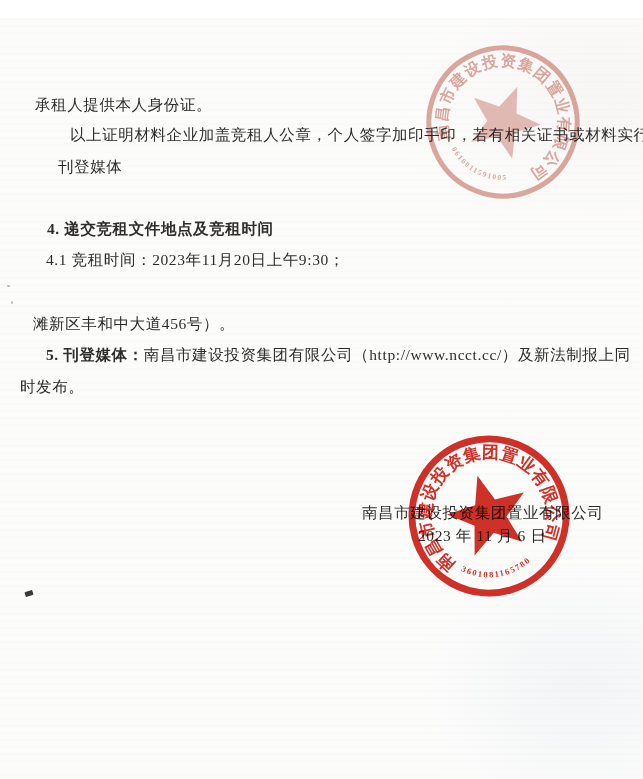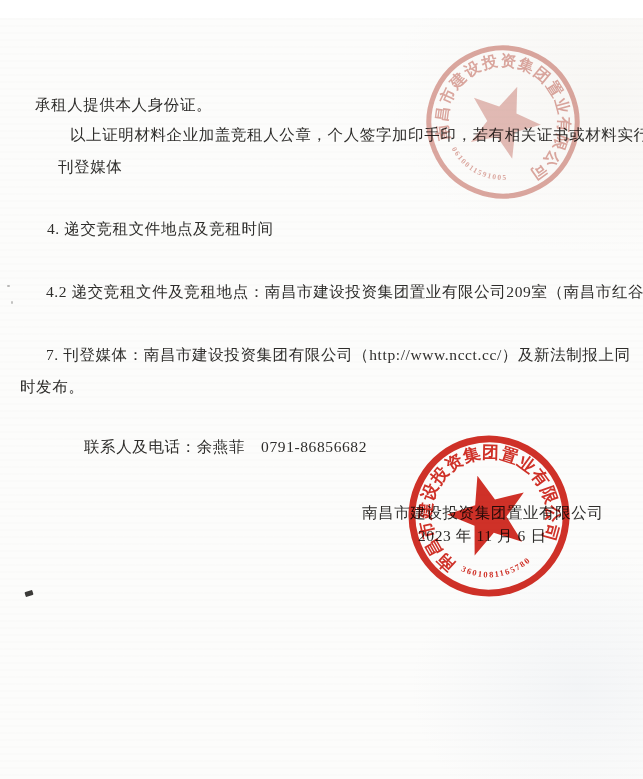--- a/index.html
+++ b/index.html
@@ -16,43 +16,43 @@
     color:#2e2d2b;
     margin-top:18px;
   }
   .line{
     position:absolute;
     font-size:15.5px;
     letter-spacing:0.6px;
     white-space:nowrap;
     line-height:1.2;
   }
-  .bold{font-weight:normal;}
+  .bold{font-weight:bold;}
   .stamp{position:absolute; mix-blend-mode:multiply; pointer-events:none;}
   .stamp text{font-family:"Liberation Serif","DejaVu Serif",serif; font-weight:bold;}
   .speck{position:absolute; background:#3b3a38; border-radius:1px;}
 </style>
 </head>
 <body>
 
 <div class="paper">
 
   <div class="line" style="left:35px;top:78px">承租人提供本人身份证。</div>
   <div class="line" style="left:70px;top:108px">以上证明材料企业加盖竞租人公章，个人签字加印手印，若有相关证书或材料实行</div>
   <div class="line" style="left:58px;top:140px">刊登媒体</div>
 
   <div class="line bold" style="left:47px;top:202px">4. 递交竞租文件地点及竞租时间</div>
-  <div class="line" style="left:46px;top:265px">4.2 递交竞租文件及竞租地点：南昌市建设投资集团置业有限公司209室（南昌市红谷</div>
+  <div class="line" style="left:46px;top:233px">4.1 竞租时间：2023年11月20日上午9:30；</div>
+  <div class="line" style="left:33px;top:297px">滩新区丰和中大道456号）。</div>
 
   <div class="line" style="left:46px;top:328px">
-    <span class="bold">7. 刊登媒体：</span><span>南昌市建设投资集团有限公司（http://www.ncct.cc/）及新法制报上同</span>
+    <span class="bold">5. 刊登媒体：</span><span>南昌市建设投资集团有限公司（http://www.ncct.cc/）及新法制报上同</span>
   </div>
   <div class="line" style="left:20px;top:360px">时发布。</div>
 
-  <div class="line" style="left:84px;top:420px">联系人及电话：余燕菲　0791-86856682</div>
 
   <div class="line" style="left:362px;top:486px">南昌市建设投资集团置业有限公司</div>
   <div class="line" style="left:418px;top:509px">2023 年 11 月 6 日</div>
 
   <svg class="stamp" style="left:415px;top:16px;opacity:0.52" width="176" height="176" viewBox="-88 -88 176 176">
     <g transform="rotate(22)">
       <circle r="74" fill="none" stroke="#c05a4c" stroke-width="5"></circle>
       <path d="M0,-38 L9.3,-12.9 L36.1,-11.7 L15,4.9 L22.3,30.7 L0,15.8 L-22.3,30.7 L-15,4.9 L-36.1,-11.7 L-9.3,-12.9 Z" fill="#c05a4c" opacity="0.75"></path>
       <path id="arcTop" d="M 0 56 A 56 56 0 0 1 0 -56 A 56 56 0 0 1 0 56" fill="none"></path>
       <text font-size="15.5" fill="#c05a4c">

